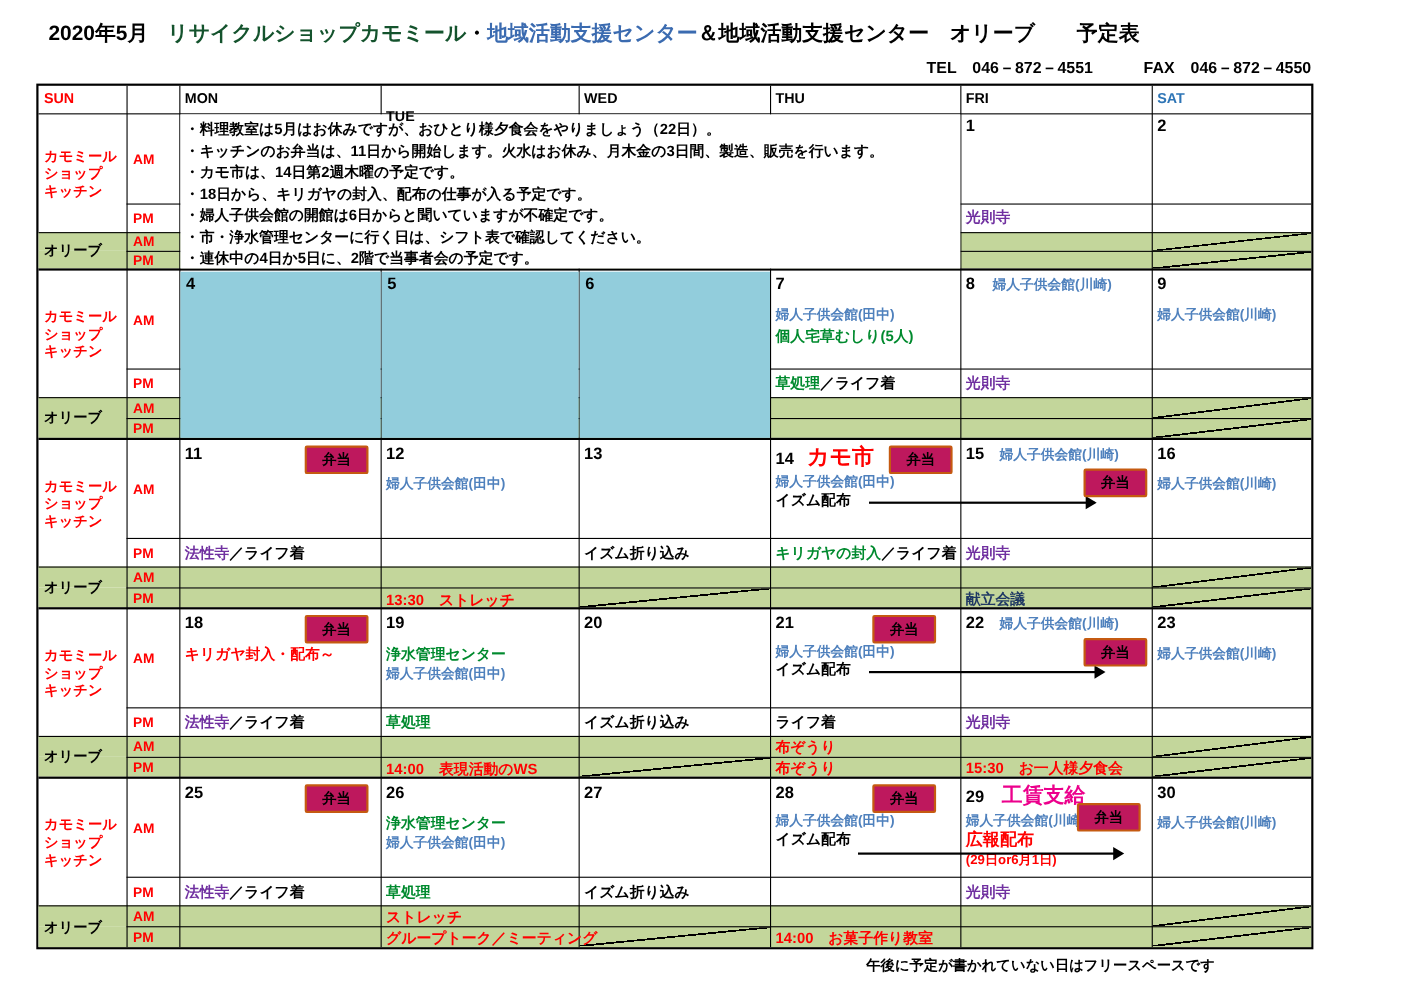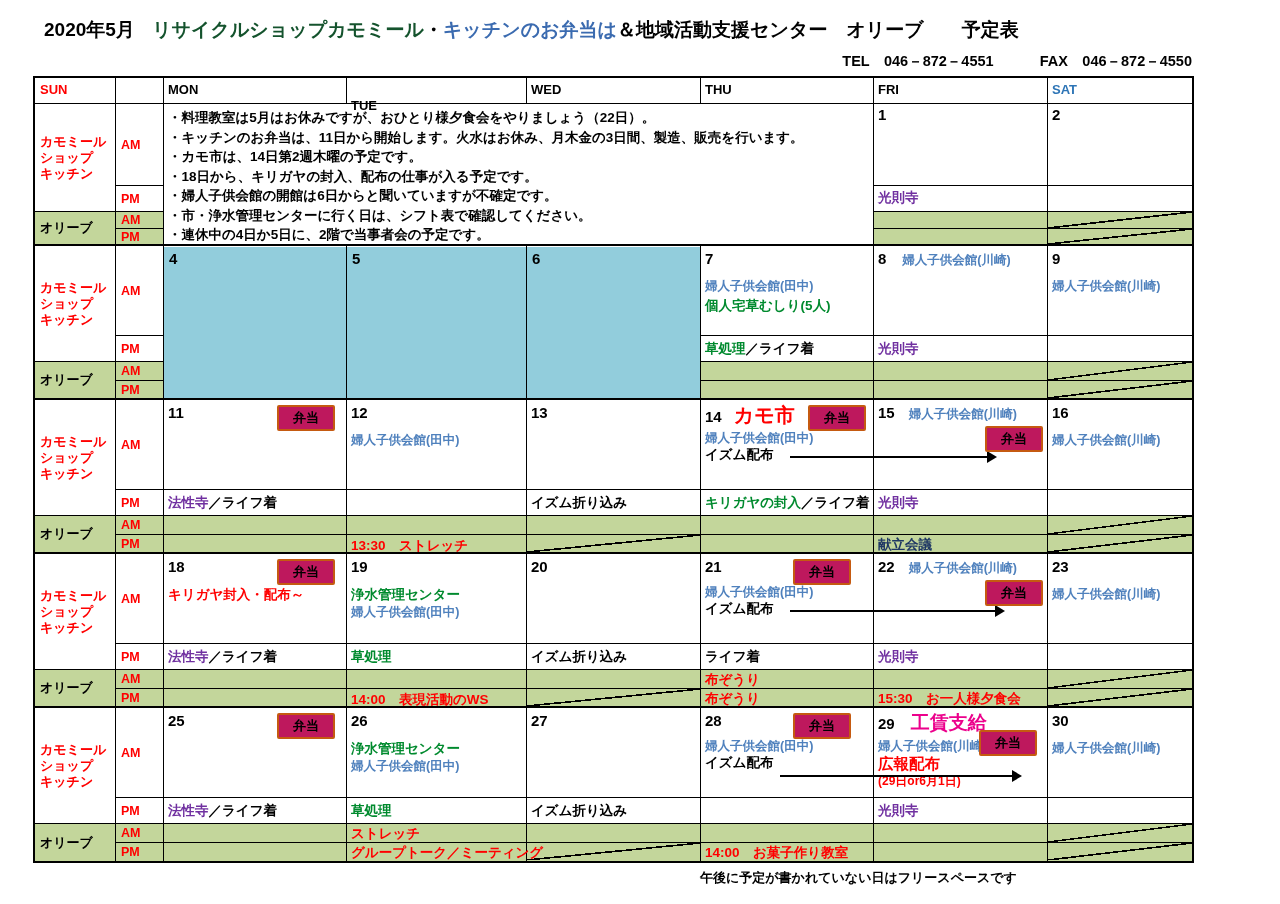--- a/index.html
+++ b/index.html
@@ -26,28 +26,28 @@
             align-items:flex-start;padding-left:5px;box-sizing:border-box;}
   .badge{position:absolute;width:54px;height:22px;background:#be185d;border:2.5px solid #c55a11;
          border-radius:2px;display:flex;align-items:center;justify-content:center;
          font-weight:bold;font-size:13px;color:#000;z-index:6;}
   .arrow{position:absolute;height:2px;background:#000;z-index:5;}
   .arrow::after{content:"";position:absolute;right:-2px;top:-5px;width:0;height:0;
          border-left:10px solid #000;border-top:6px solid transparent;border-bottom:6px solid transparent;}
   .notes{position:absolute;left:133px;top:30px;font-weight:bold;font-size:13.5px;line-height:19.5px;white-space:nowrap;}
   .title{position:absolute;left:44px;top:17px;font-weight:bold;font-size:19px;white-space:nowrap;}
   .contact{position:absolute;left:700px;top:52px;width:492px;text-align:right;font-weight:bold;font-size:14.5px;}
-  .footer{position:absolute;left:700px;top:869px;width:492px;text-align:left;font-weight:bold;font-size:13px;}
+  .footer{position:absolute;left:700px;top:869px;width:492px;text-align:center;font-weight:bold;font-size:13px;}
 </style>
 </head>
 <body>
 
 <div class="title">
   <span>2020年5月</span>
-  <span style="color:#14532d;margin-left:12px">リサイクルショップカモミール</span><span>・</span><span style="color:#3b6bb0">キッチンのお弁当は</span><span>＆地域活動支援センター　オリーブ　　予定表</span>
+  <span style="color:#14532d;margin-left:12px">リサイクルショップカモミール</span><span>・</span><span style="color:#3b6bb0">地域活動支援センター</span><span>＆地域活動支援センター　オリーブ　　予定表</span>
 </div>
 <div class="contact">
   <span>TEL　046－872－4551</span>
   <span style="margin-left:42px">FAX　046－872－4550</span>
 </div>
 
 <div class="tbl">
 
   <div class="strip" style="top:133px;height:17px"></div>
   <div class="strip" style="top:150px;height:16px"></div>

